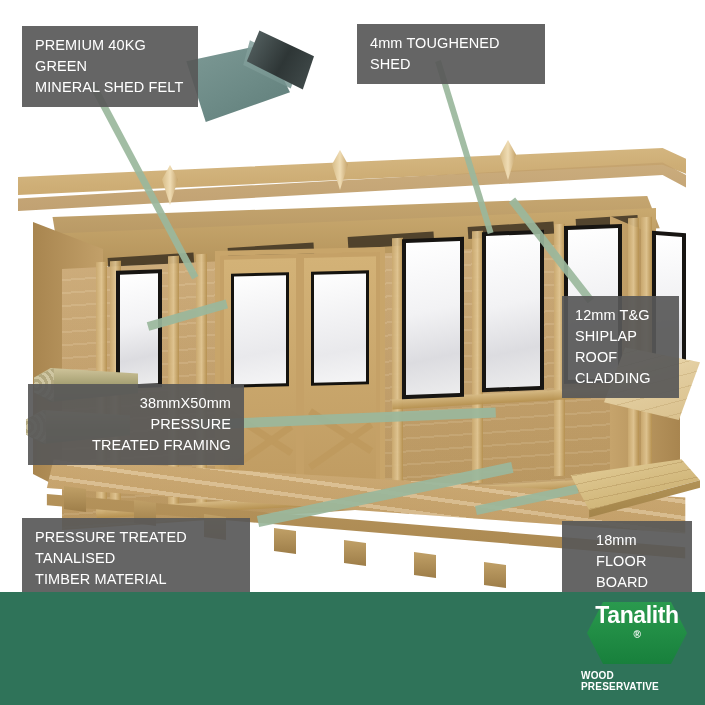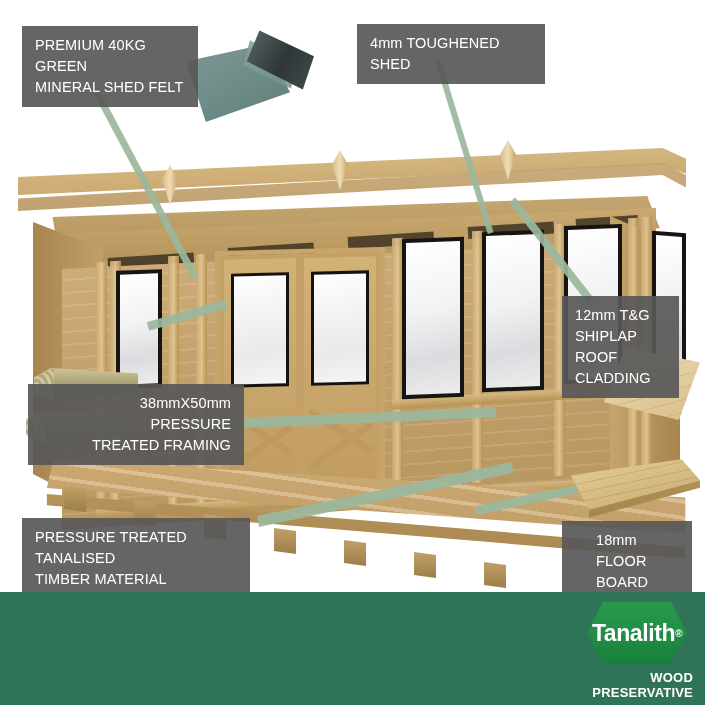--- a/index.html
+++ b/index.html
@@ -252,27 +252,27 @@
     border:0;
   }
   .logo .hexring {
     position:absolute; left:2px; top:-2px; width:108px; height:70px;
     background:#ffffff;
     clip-path:polygon(16% 0%, 84% 0%, 100% 50%, 84% 100%, 16% 100%, 0% 50%);
     z-index:-1;
   }
   .logo .brand {
     position:absolute; left:6px; top:2px; width:100px; height:62px;
-    display:flex; align-items:center; justify-content:center;
-    color:#ffffff; font-size:23px; font-weight:bold; letter-spacing:-.4px;
+    display:flex; align-items:center; 
+    color:#ffffff; font-size:23px; font-weight:bold; letter-spacing:-.4px;flex-direction:column;
   }
   .logo .brand sup { font-size:10px; vertical-align:super; }
   .logo .tagline {
-    position:absolute; left:0; top:70px; width:112px; text-align:right;
-    color:#ffffff; font-size:13px; font-weight:bold; letter-spacing:.2px;
+    position:absolute; left:0; top:70px; width:112px; text-align:left;
+    color:#ffffff; font-size:10px; font-weight:bold; letter-spacing:.2px;
   }
 </style>
 </head>
 <body>
 
 <div class="page">
 
   <div class="stage">
 
     <div class="shed">

